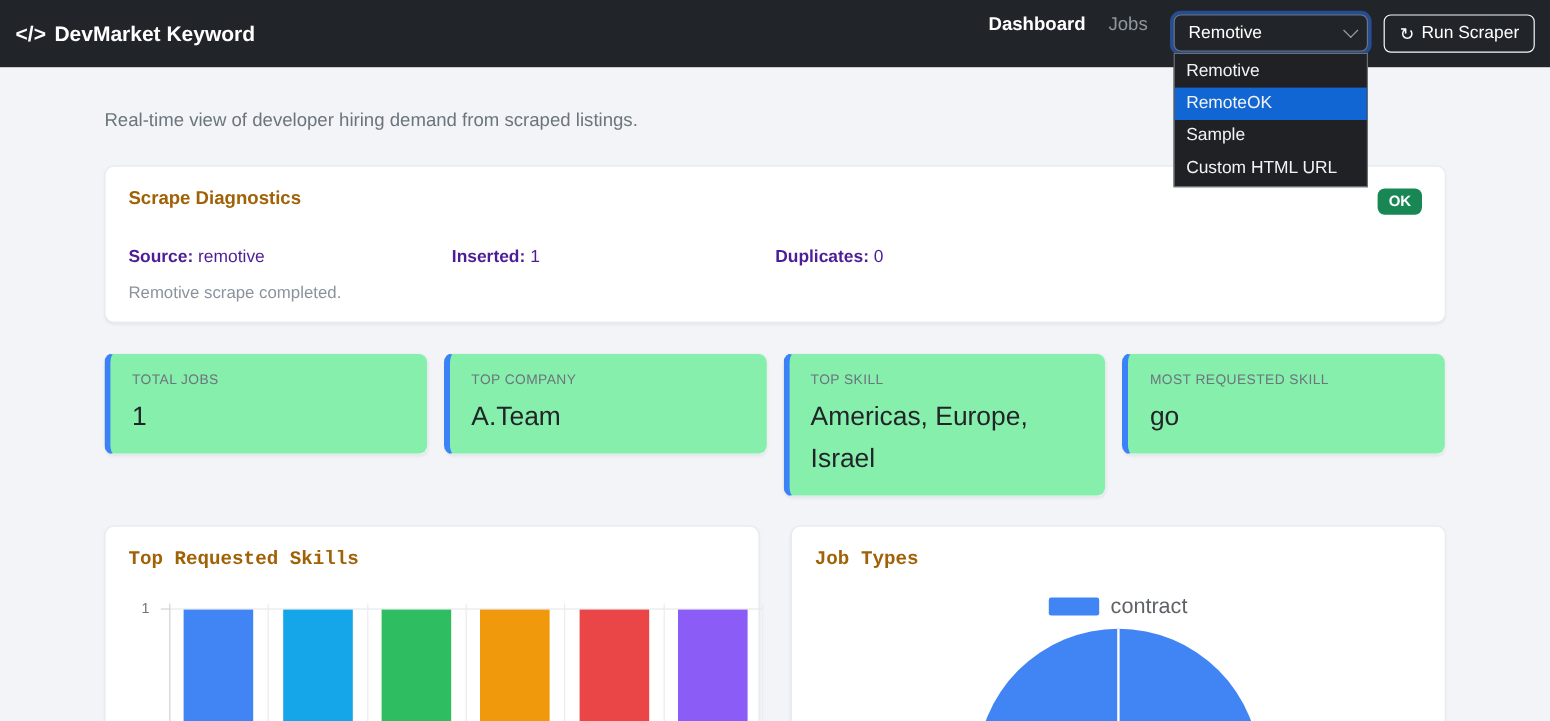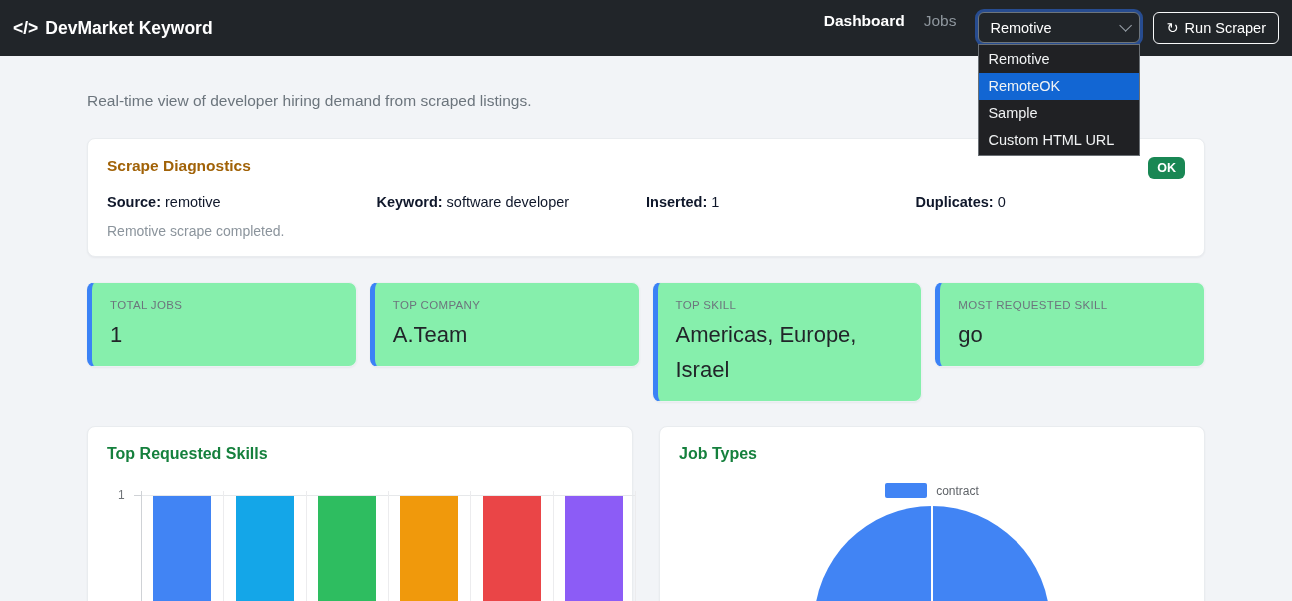--- a/index.html
+++ b/index.html
@@ -62,50 +62,50 @@
   }
   
   .diag{ margin-top:28px; padding:18px 19px 17px; }
   .diag-head{ display:flex; align-items:flex-start; }
   .diag-title{ font-size:15.5px; font-weight:700; color:#a16207; }
   .badge{
     margin-left:auto; background:var(--success); color:#fff;
     font-size:12.5px; font-weight:700; padding:4px 9px; border-radius:6px;
   }
   .diag-fields{
-    margin-top:15px; display:grid; grid-template-columns:repeat(4,1fr);
-    font-size:14.5px; color:#0f172a;
+    margin-top:27px; display:grid; grid-template-columns:repeat(4,1fr);
+    font-size:14.5px; color:#4c1d95;
   }
   .diag-fields b{ font-weight:700; }
   .diag-msg{ margin-top:13px; font-size:14px; color:#8b949c; }
   
   .stats-row{ margin-top:25px; display:flex; gap:13px; align-items:flex-start; }
   .stat-card{
     flex:1; background:#86efac; border-radius:8px;
     border:1px solid #edf0f3; border-left:5px solid var(--accent);
     box-shadow:0 1px 2px rgba(16,24,40,.05);
     padding:16px 18px 14px;
   }
   .stat-label{ font-size:11.5px; color:#6c757d; letter-spacing:.03em; }
   .stat-value{ margin-top:6px; font-size:22px; color:#212529; line-height:1.6; }
   
   .charts-row{ margin-top:24px; display:flex; gap:26px; }
   .chart-card{ flex:1; height:330px; padding:18px 16px; }
-  .chart-title{ font-size:16px; font-weight:700; color:#15803d; padding-left:3px; }
+  .chart-title{ font-size:16px; font-weight:700; color:#a16207; padding-left:3px;font-family:Liberation Mono, monospace; }
   .chart-region{ position:relative; margin-top:22px; height:250px; }
   .gridline-h{ position:absolute; height:1px; background:#e6e8ea; }
   .gridline-v{ position:absolute; width:1px; background:#ececee; }
   .axis-v{ position:absolute; width:1px; background:#cfd2d6; }
   .tick-mark{ position:absolute; height:1px; background:#cfd2d6; }
   .ytick{ position:absolute; font-size:12px; color:#6f7377; transform:translateY(-50%); }
   .bar{ position:absolute; }
   
   .legend{ margin-top:20px; display:flex; justify-content:center; align-items:center; gap:9px; }
   .legend-swatch{ width:42px; height:15px; border-radius:2px; }
-  .legend-label{ font-size:12px; color:#5f6368; }
+  .legend-label{ font-size:18px; color:#5f6368; }
   .pie-area{ position:relative; height:240px; }
   .pie-slice{
     position:absolute; left:50%; top:8px; transform:translateX(-50%);
     width:236px; height:236px; border-radius:50%;
   }
   .pie-divider{
     position:absolute; left:calc(50% - 1px); top:8px; width:2px; height:118px; background:#fff;
   }
 </style>
 </head>
@@ -139,21 +139,20 @@
 <div class="container">
   <div class="page-subtitle">Real-time view of developer hiring demand from scraped listings.</div>
 
   <div class="card diag">
     <div class="diag-head">
       <div class="diag-title">Scrape Diagnostics</div>
       <div class="badge">OK</div>
     </div>
     <div class="diag-fields">
         <div><b>Source:</b> remotive</div>
-        <div><b>Keyword:</b> software developer</div>
         <div><b>Inserted:</b> 1</div>
         <div><b>Duplicates:</b> 0</div>
       </div>
     <div class="diag-msg">Remotive scrape completed.</div>
   </div>
 
   <div class="stats-row">
       <div class="stat-card">
         <div class="stat-label">TOTAL JOBS</div>
         <div class="stat-value">1</div>

